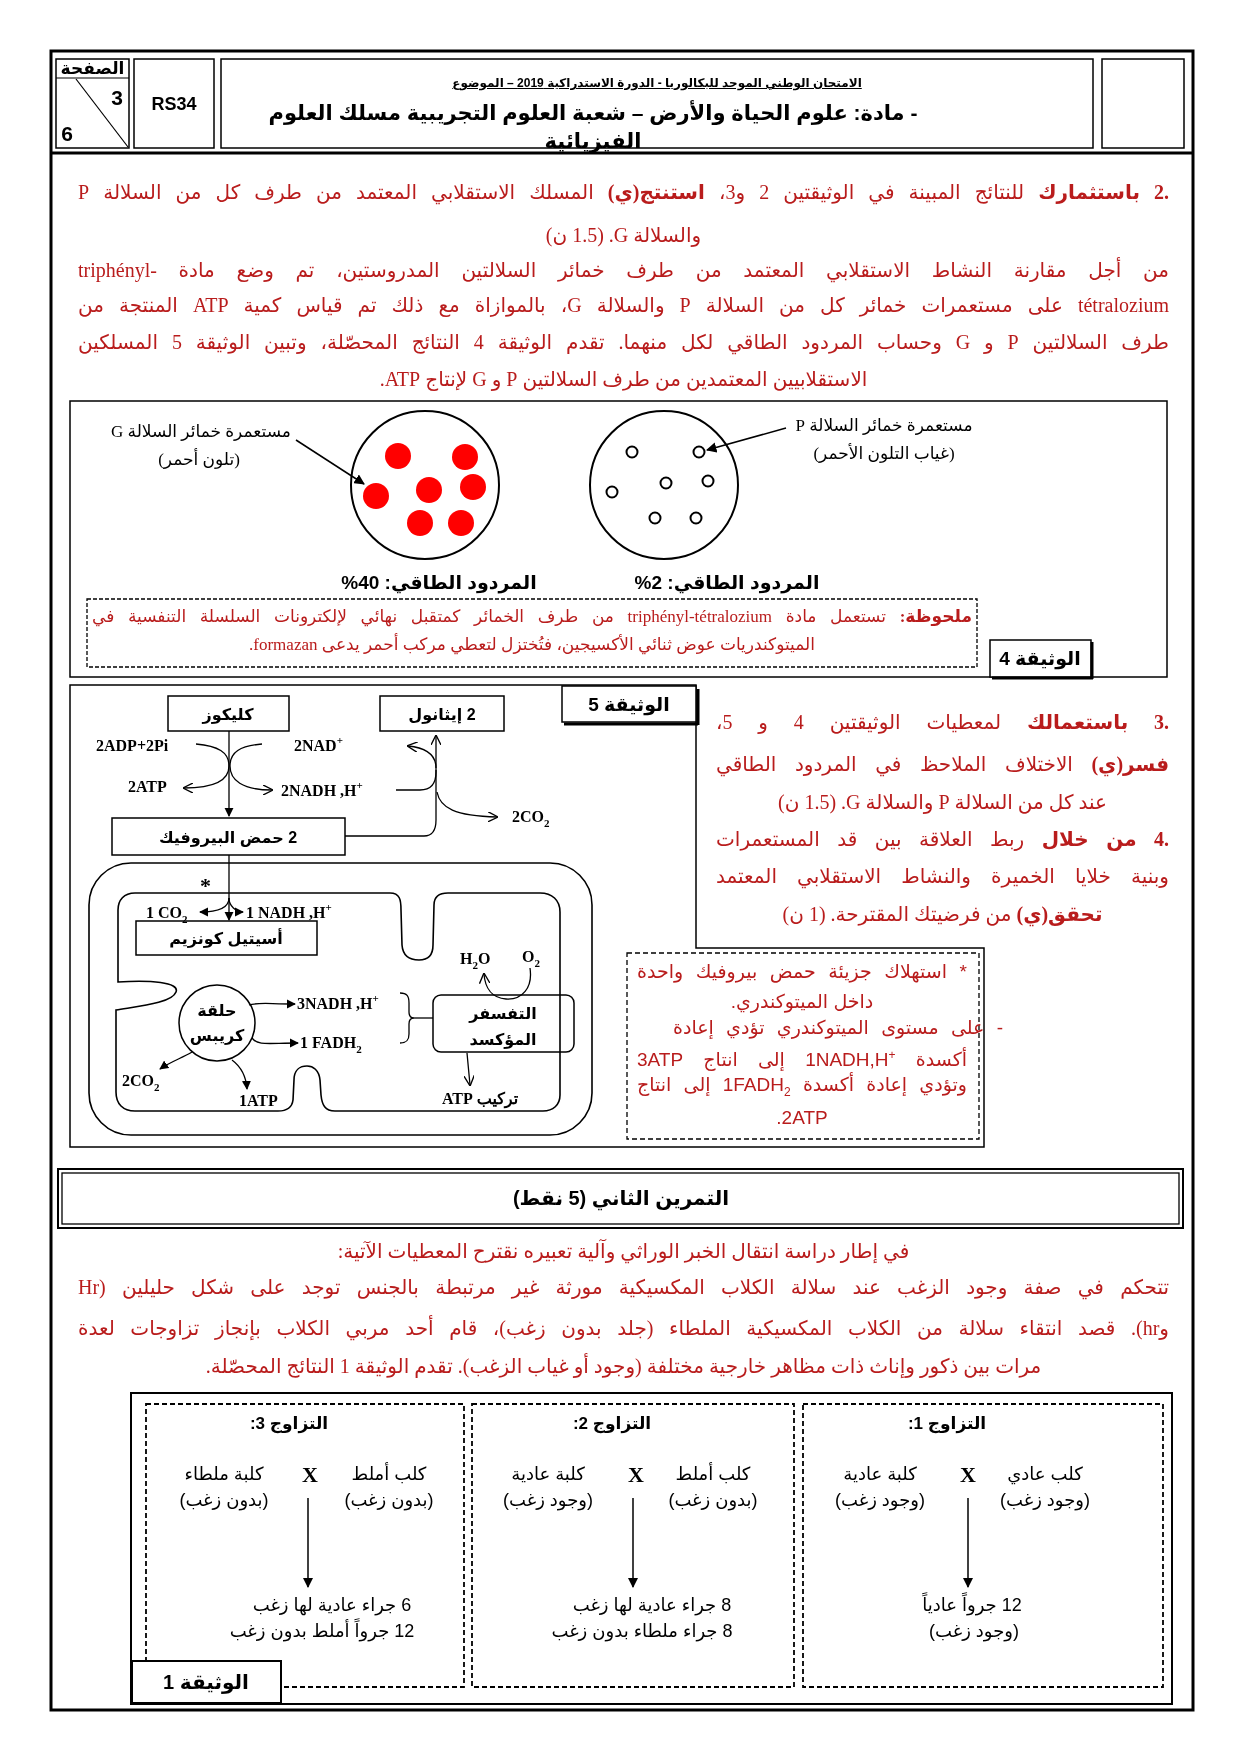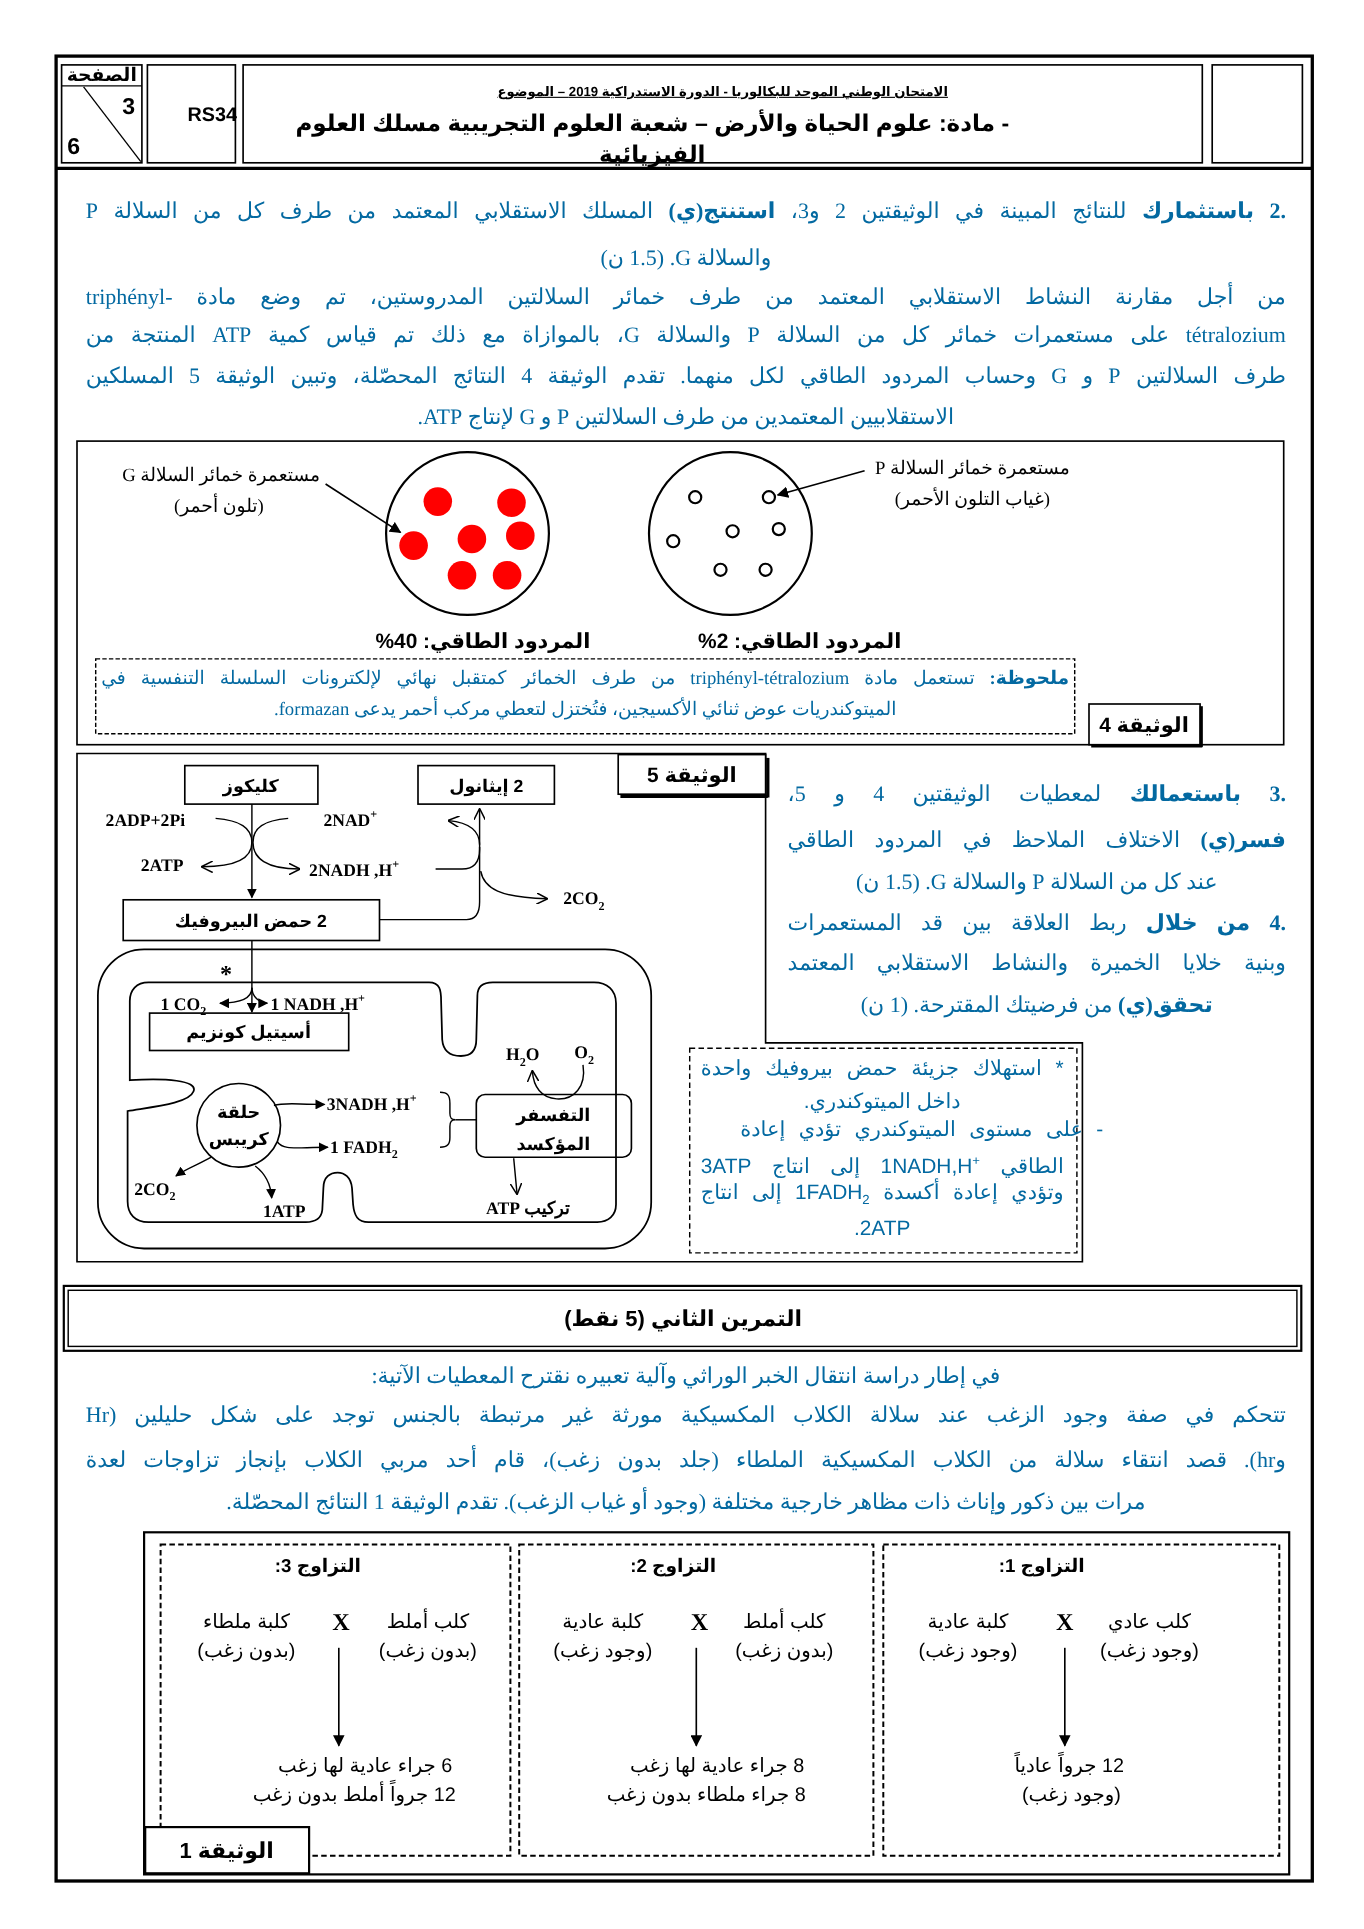--- a/index.html
+++ b/index.html
@@ -1,19 +1,19 @@
 <!DOCTYPE html>
 <html><head>
 <meta charset="utf-8">
 <style>
   html,body{margin:0;padding:0;background:#fff;}
   body{width:1240px;height:1754px;position:relative;overflow:hidden;color:#000;}
   svg.page{position:absolute;left:0;top:0;}
   .abs{position:absolute;}
-  .line{position:absolute;direction:rtl;white-space:nowrap;font-family:"Liberation Serif","DejaVu Sans",serif;font-size:20px;line-height:36px;height:36px;color:#0369a1;}
+  .line{position:absolute;direction:rtl;white-space:nowrap;font-family:"Liberation Serif","DejaVu Sans",serif;font-size:20px;line-height:36px;height:36px;color:#b91c1c;}
   .just{text-align:justify;text-align-last:justify;}
   .right{text-align:center;}
   .b{font-weight:bold;}
   .ltr{direction:ltr;unicode-bidi:isolate;}
   .small{font-size:17px;line-height:26px;height:26px;}
   .foot{font-family:"Liberation Sans","DejaVu Sans",sans-serif;font-size:19px;line-height:28px;height:28px;}
   .hdr{font-family:"Liberation Sans","DejaVu Sans",sans-serif;font-weight:bold;text-align:center;direction:rtl;}
   .svt{font-family:"Liberation Serif","DejaVu Sans",serif;font-size:17px;}
   .svs{font-family:"Liberation Sans","DejaVu Sans",sans-serif;font-size:18px;}
   .svb{font-family:"Liberation Sans","DejaVu Sans",sans-serif;font-size:16px;font-weight:bold;}
@@ -198,21 +198,21 @@
     <text class="svs" direction="rtl" text-anchor="middle" x="322" y="1637">12 جرواً أملط بدون زغب</text>
   </g>
 
   <rect x="132" y="1661" width="149" height="42" fill="#fff" stroke="#000" stroke-width="2"></rect>
   <text class="svb" style="font-size:20px" direction="rtl" text-anchor="middle" x="206" y="1689">الوثيقة 1</text>
 </svg>
 
 <div class="abs hdr" style="left:56px;top:60px;width:73px;height:18px;font-size:17px;line-height:18px;">الصفحة</div>
 <div class="abs hdr" style="left:106px;top:86px;width:22px;font-size:21px;line-height:24px;">3</div>
 <div class="abs hdr" style="left:57px;top:122px;width:20px;font-size:21px;line-height:24px;">6</div>
-<div class="abs hdr" style="left:134px;top:93px;width:80px;font-size:18px;line-height:22px;padding-left:19px;">RS34</div>
+<div class="abs hdr" style="left:134px;top:93px;width:80px;font-size:18px;line-height:22px;">RS34</div>
 <div class="abs hdr" style="left:221px;top:70px;width:872px;font-size:12px;line-height:26px;text-decoration:underline;">الامتحان الوطني الموحد للبكالوريا - الدورة الاستدراكية 2019 – الموضوع</div>
 <div class="abs hdr" style="left:221px;top:99px;width:744px;font-size:21px;line-height:28px;">- مادة: علوم الحياة والأرض – شعبة العلوم التجريبية مسلك العلوم الفيزيائية</div>
 
 <div class="line just" style="left:78px;top:174px;width:1091px;">
   <span class="b ltr">2.</span> <span class="b">باستثمارك</span><span> للنتائج المبينة في الوثيقتين 2 و3، </span><span class="b">استنتج(ي)</span><span> المسلك الاستقلابي المعتمد من طرف كل من السلالة P</span>
 </div>
 <div class="line right" style="left:78px;top:217px;width:1091px;">والسلالة G. (1.5 ن)</div>
 <div class="line just" style="left:78px;top:252px;width:1091px;">
   <span>من أجل مقارنة النشاط الاستقلابي المعتمد من طرف خمائر السلالتين المدروستين، تم وضع مادة </span><span class="ltr">triphényl-</span>
 </div>
@@ -237,21 +237,21 @@
 </div>
 <div class="line just" style="left:716px;top:858px;width:453px;">وبنية خلايا الخميرة والنشاط الاستقلابي المعتمد</div>
 <div class="line right" style="left:716px;top:896px;width:453px;">
   <span class="b">تحقق(ي)</span><span> من فرضيتك المقترحة. (1 ن)</span>
 </div>
 
 <div class="line just foot" style="left:637px;top:958px;width:330px;">* استهلاك جزيئة حمض بيروفيك واحدة</div>
 <div class="line right foot" style="left:637px;top:988px;width:330px;">داخل الميتوكندري.</div>
 <div class="line just foot" style="left:637px;top:1014px;width:330px;margin-left:36px;">- على مستوى الميتوكندري تؤدي إعادة</div>
 <div class="line just foot" style="left:637px;top:1041px;width:330px;">
-  <span>الطاقي </span><span class="ltr"><span>1NADH,H</span><sup>+</sup></span><span> إلى انتاج 3ATP</span>
+  <span>أكسدة </span><span class="ltr"><span>1NADH,H</span><sup>+</sup></span><span> إلى انتاج 3ATP</span>
 </div>
 <div class="line just foot" style="left:637px;top:1071px;width:330px;">
   <span>وتؤدي إعادة أكسدة </span><span class="ltr"><span>1FADH</span><sub>2</sub></span><span> إلى انتاج</span>
 </div>
 <div class="line right foot" style="left:637px;top:1104px;width:330px;">2ATP.</div>
 
 <div class="line right" style="left:78px;top:1233px;width:1091px;">في إطار دراسة انتقال الخبر الوراثي وآلية تعبيره نقترح المعطيات الآتية:</div>
 <div class="line just" style="left:78px;top:1269px;width:1091px;">تتحكم في صفة وجود الزغب عند سلالة الكلاب المكسيكية مورثة غير مرتبطة بالجنس توجد على شكل حليلين (Hr</div>
 <div class="line just" style="left:78px;top:1310px;width:1091px;">وhr). قصد انتقاء سلالة من الكلاب المكسيكية الملطاء (جلد بدون زغب)، قام أحد مربي الكلاب بإنجاز تزاوجات لعدة</div>
 <div class="line right" style="left:78px;top:1348px;width:1091px;">مرات بين ذكور وإناث ذات مظاهر خارجية مختلفة (وجود أو غياب الزغب). تقدم الوثيقة 1 النتائج المحصّلة.</div>

